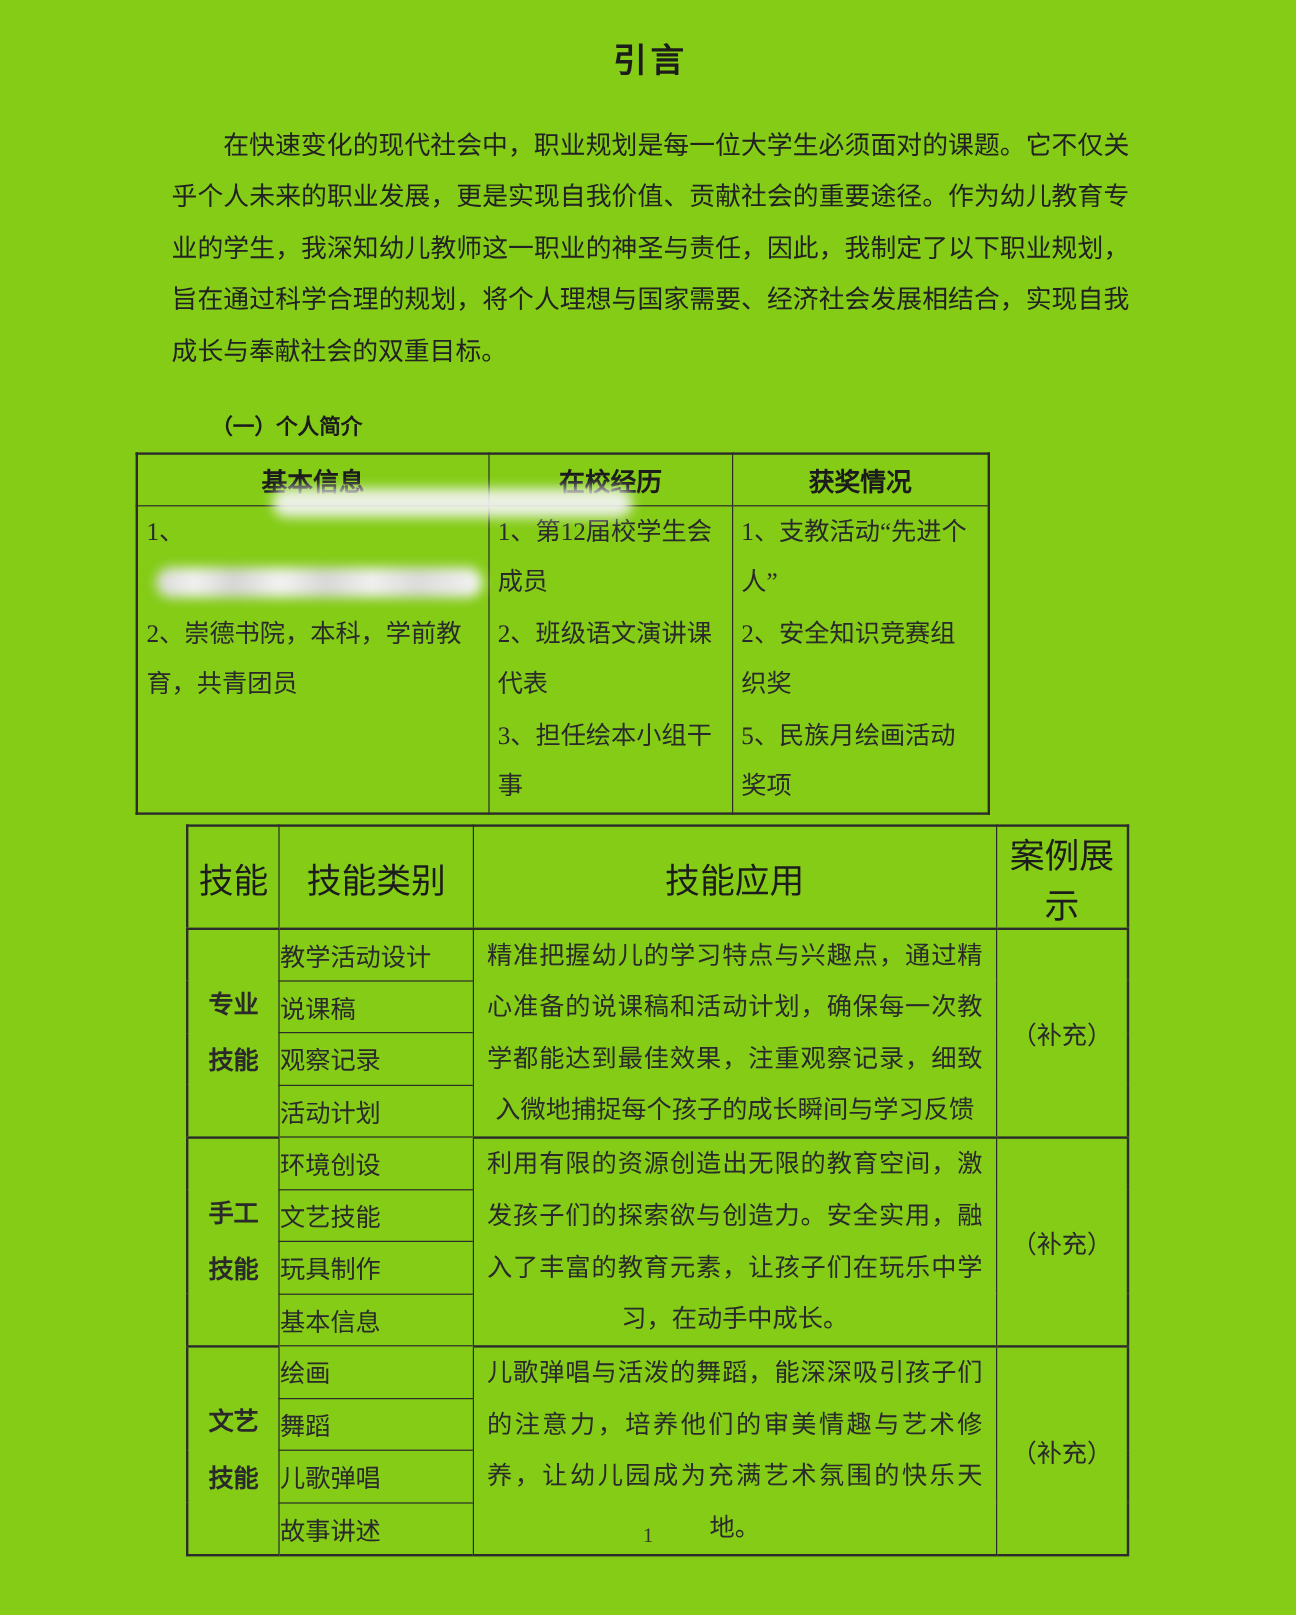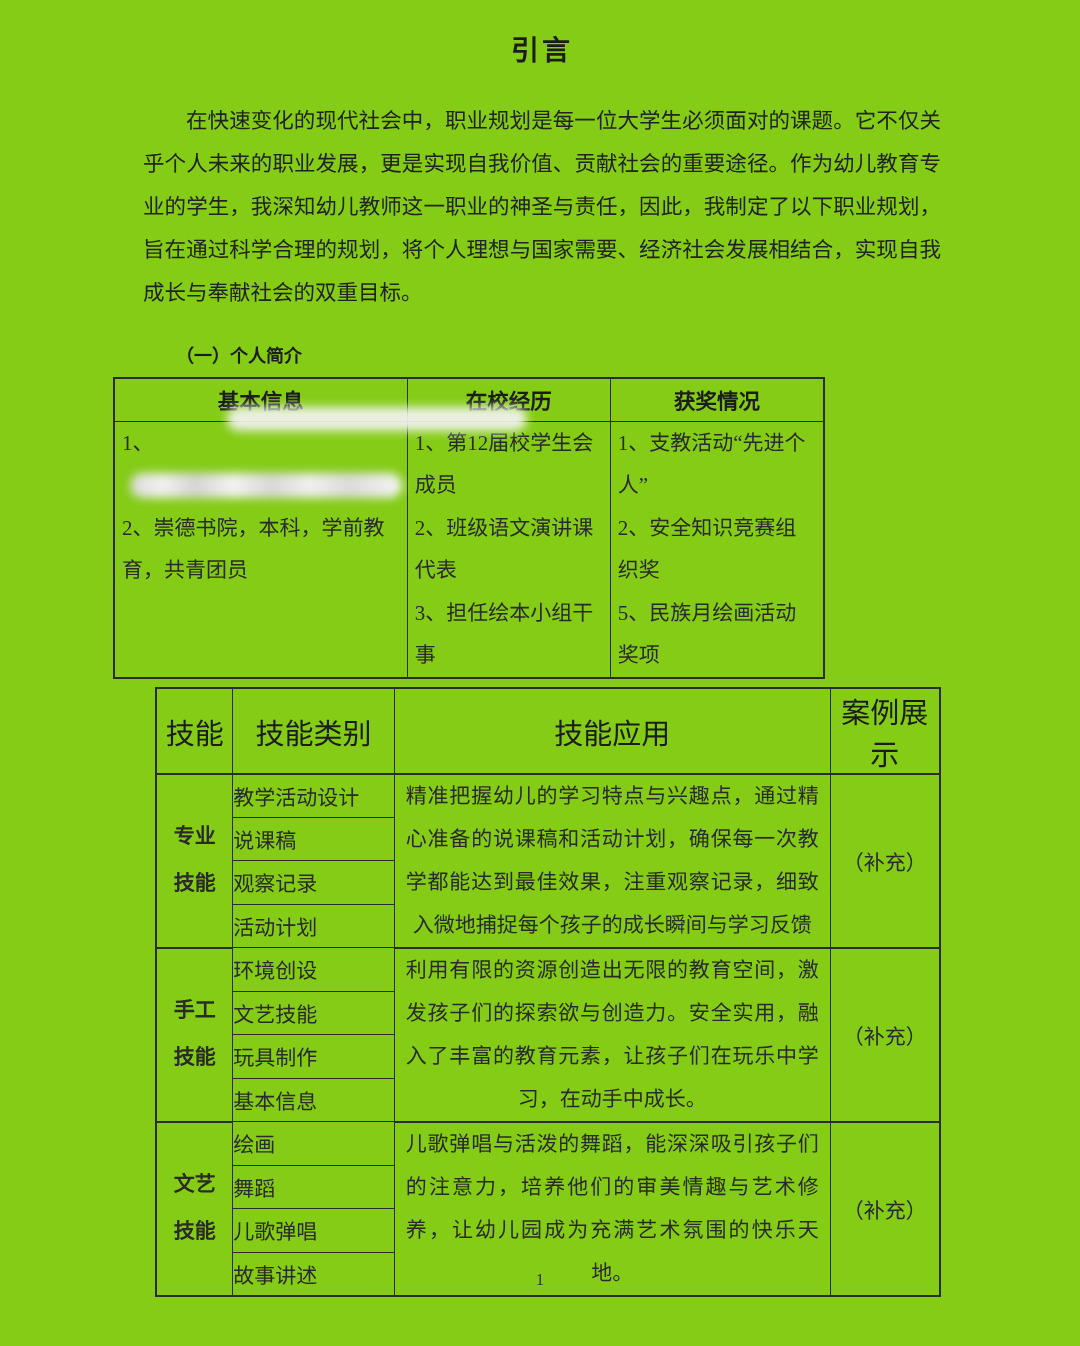--- a/index.html
+++ b/index.html
@@ -118,21 +118,21 @@
     text-align: center;
     vertical-align: middle;
   }
   .skills-table td { border: 1px solid #2c2c2c; font-size: 21px; color: #2a2a2a; }
 
   .skill-cell {
     text-align: center;
     vertical-align: middle;
     font-weight: bold;
     font-size: 22px;
-    font-family: Liberation Mono, monospace;
+    font-family: Liberation Serif, serif;
     border-bottom-width: 2px !important;
   }
   .skill-cell span { display: inline-block; width: 2em; line-height: 47px; }
 
   .cat-cell {
     text-align: left;
     vertical-align: middle;
     height: 43px;
   }
 

